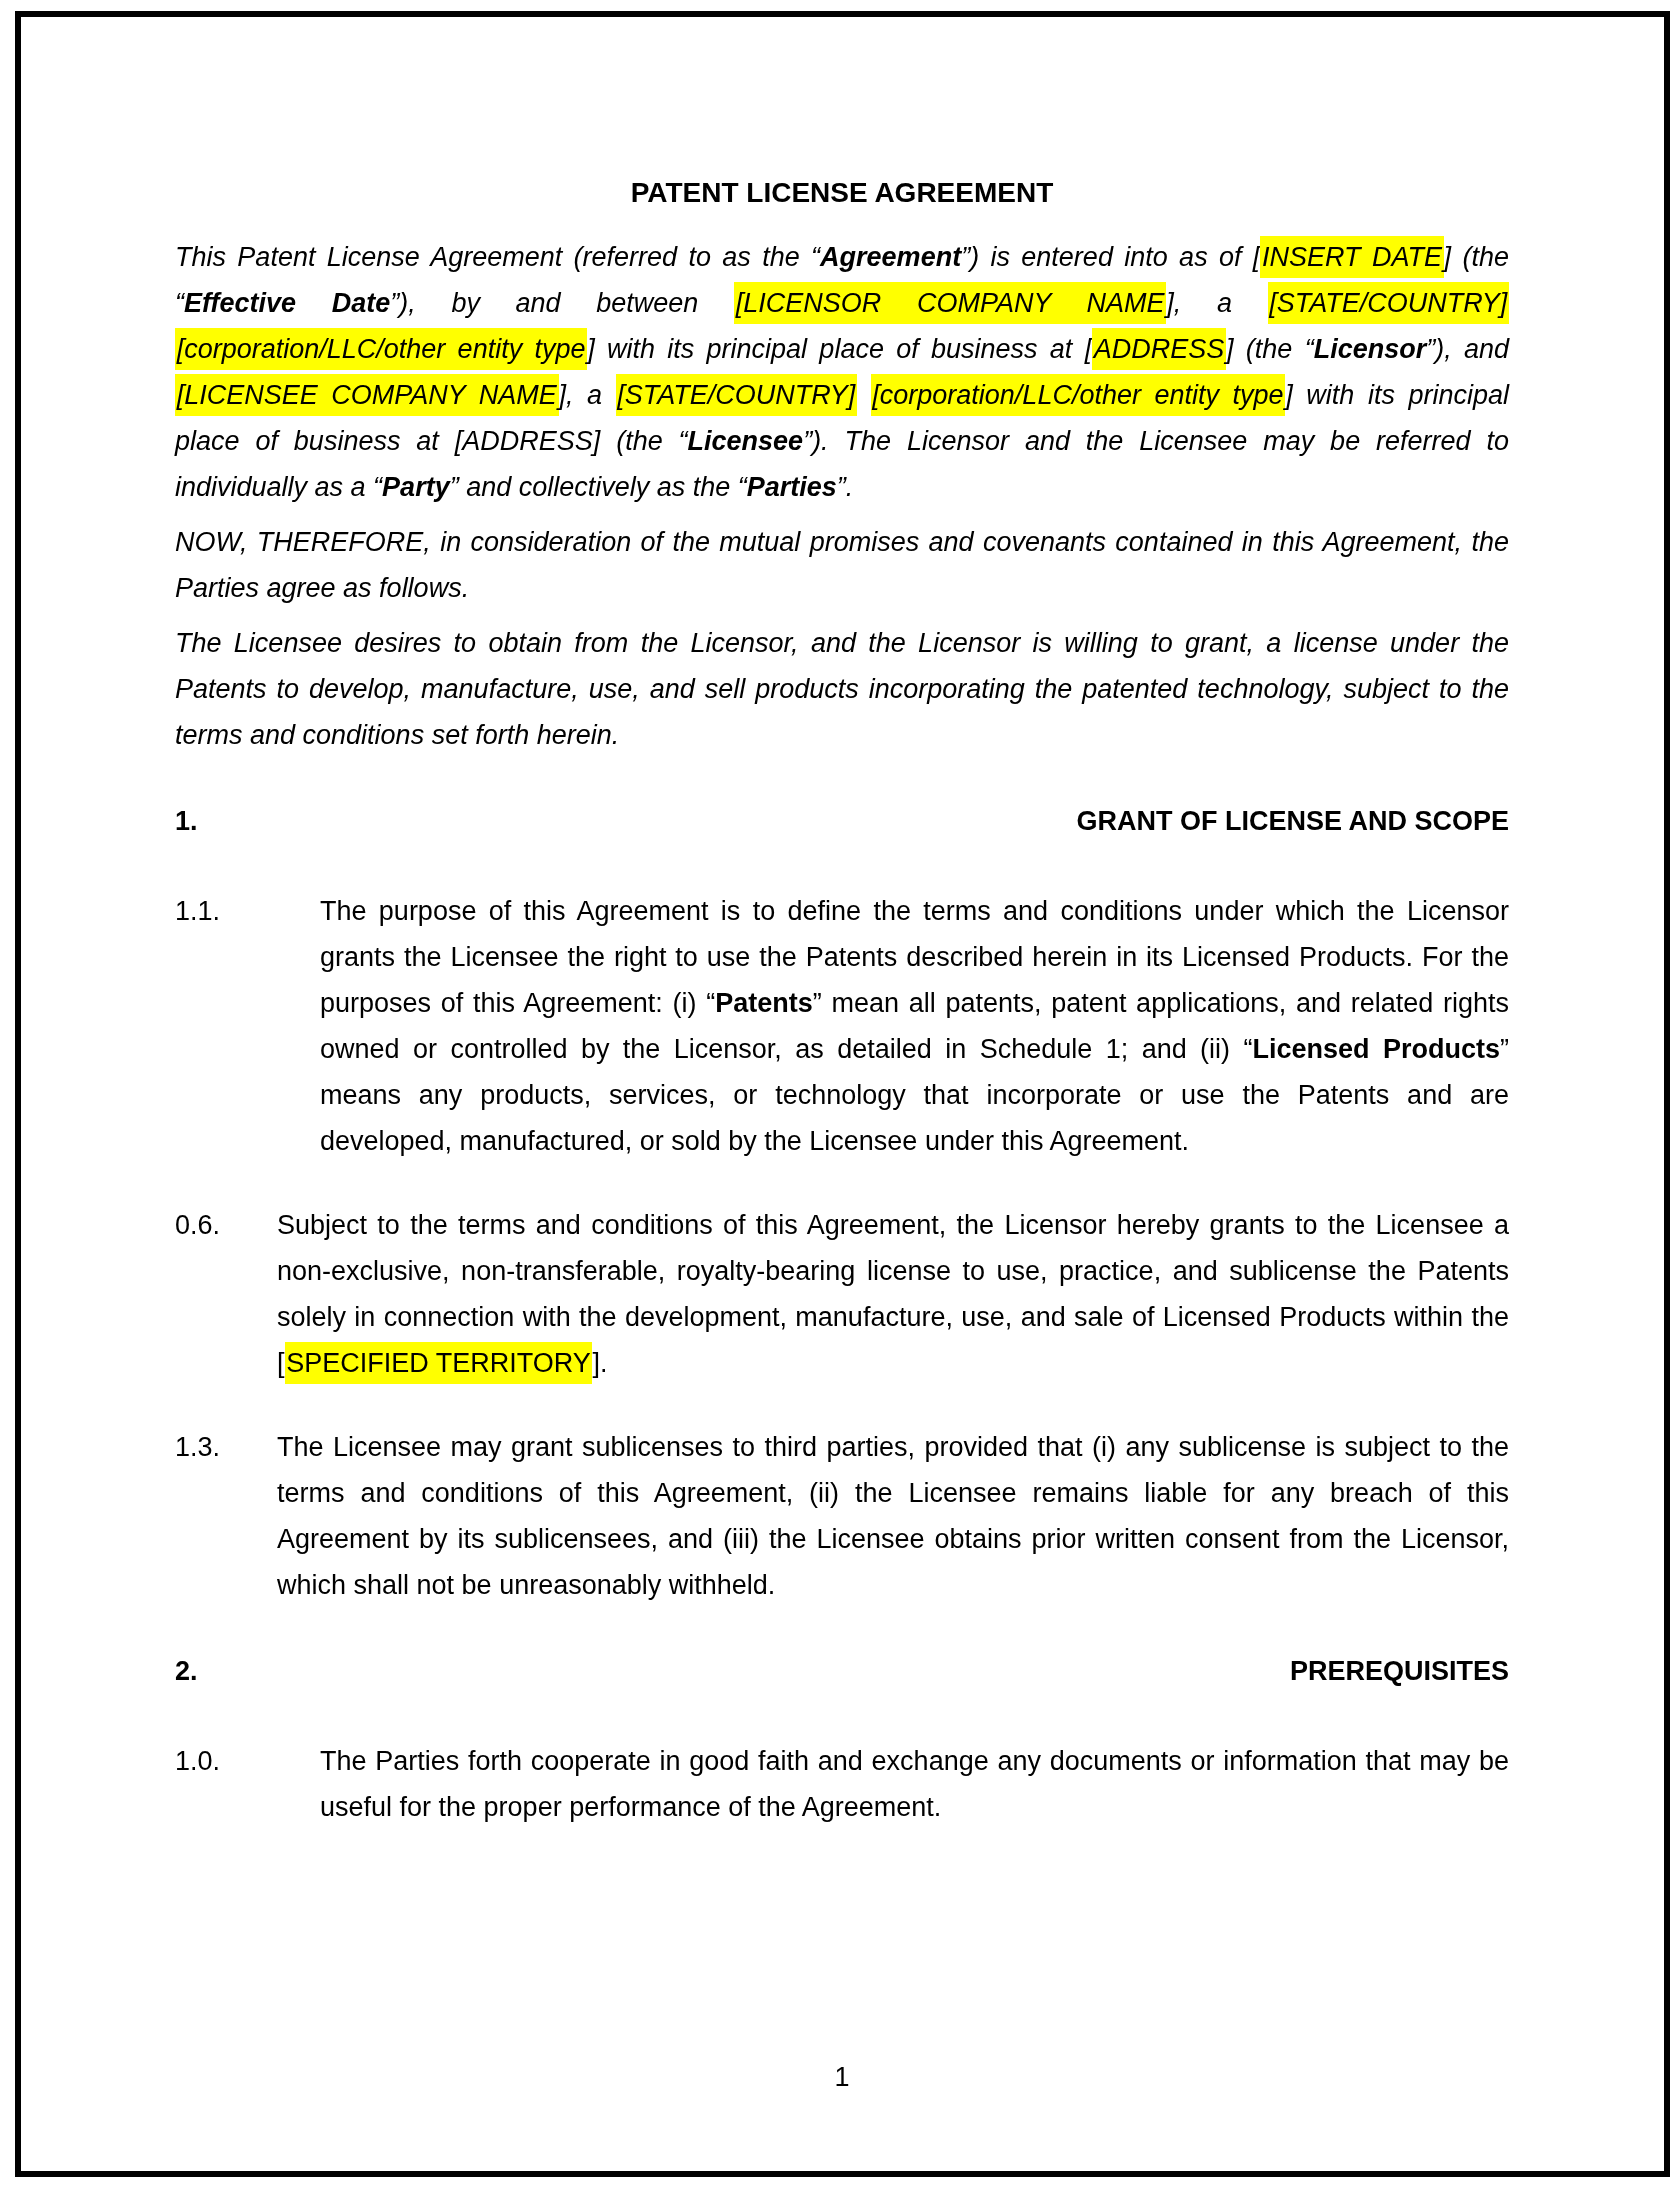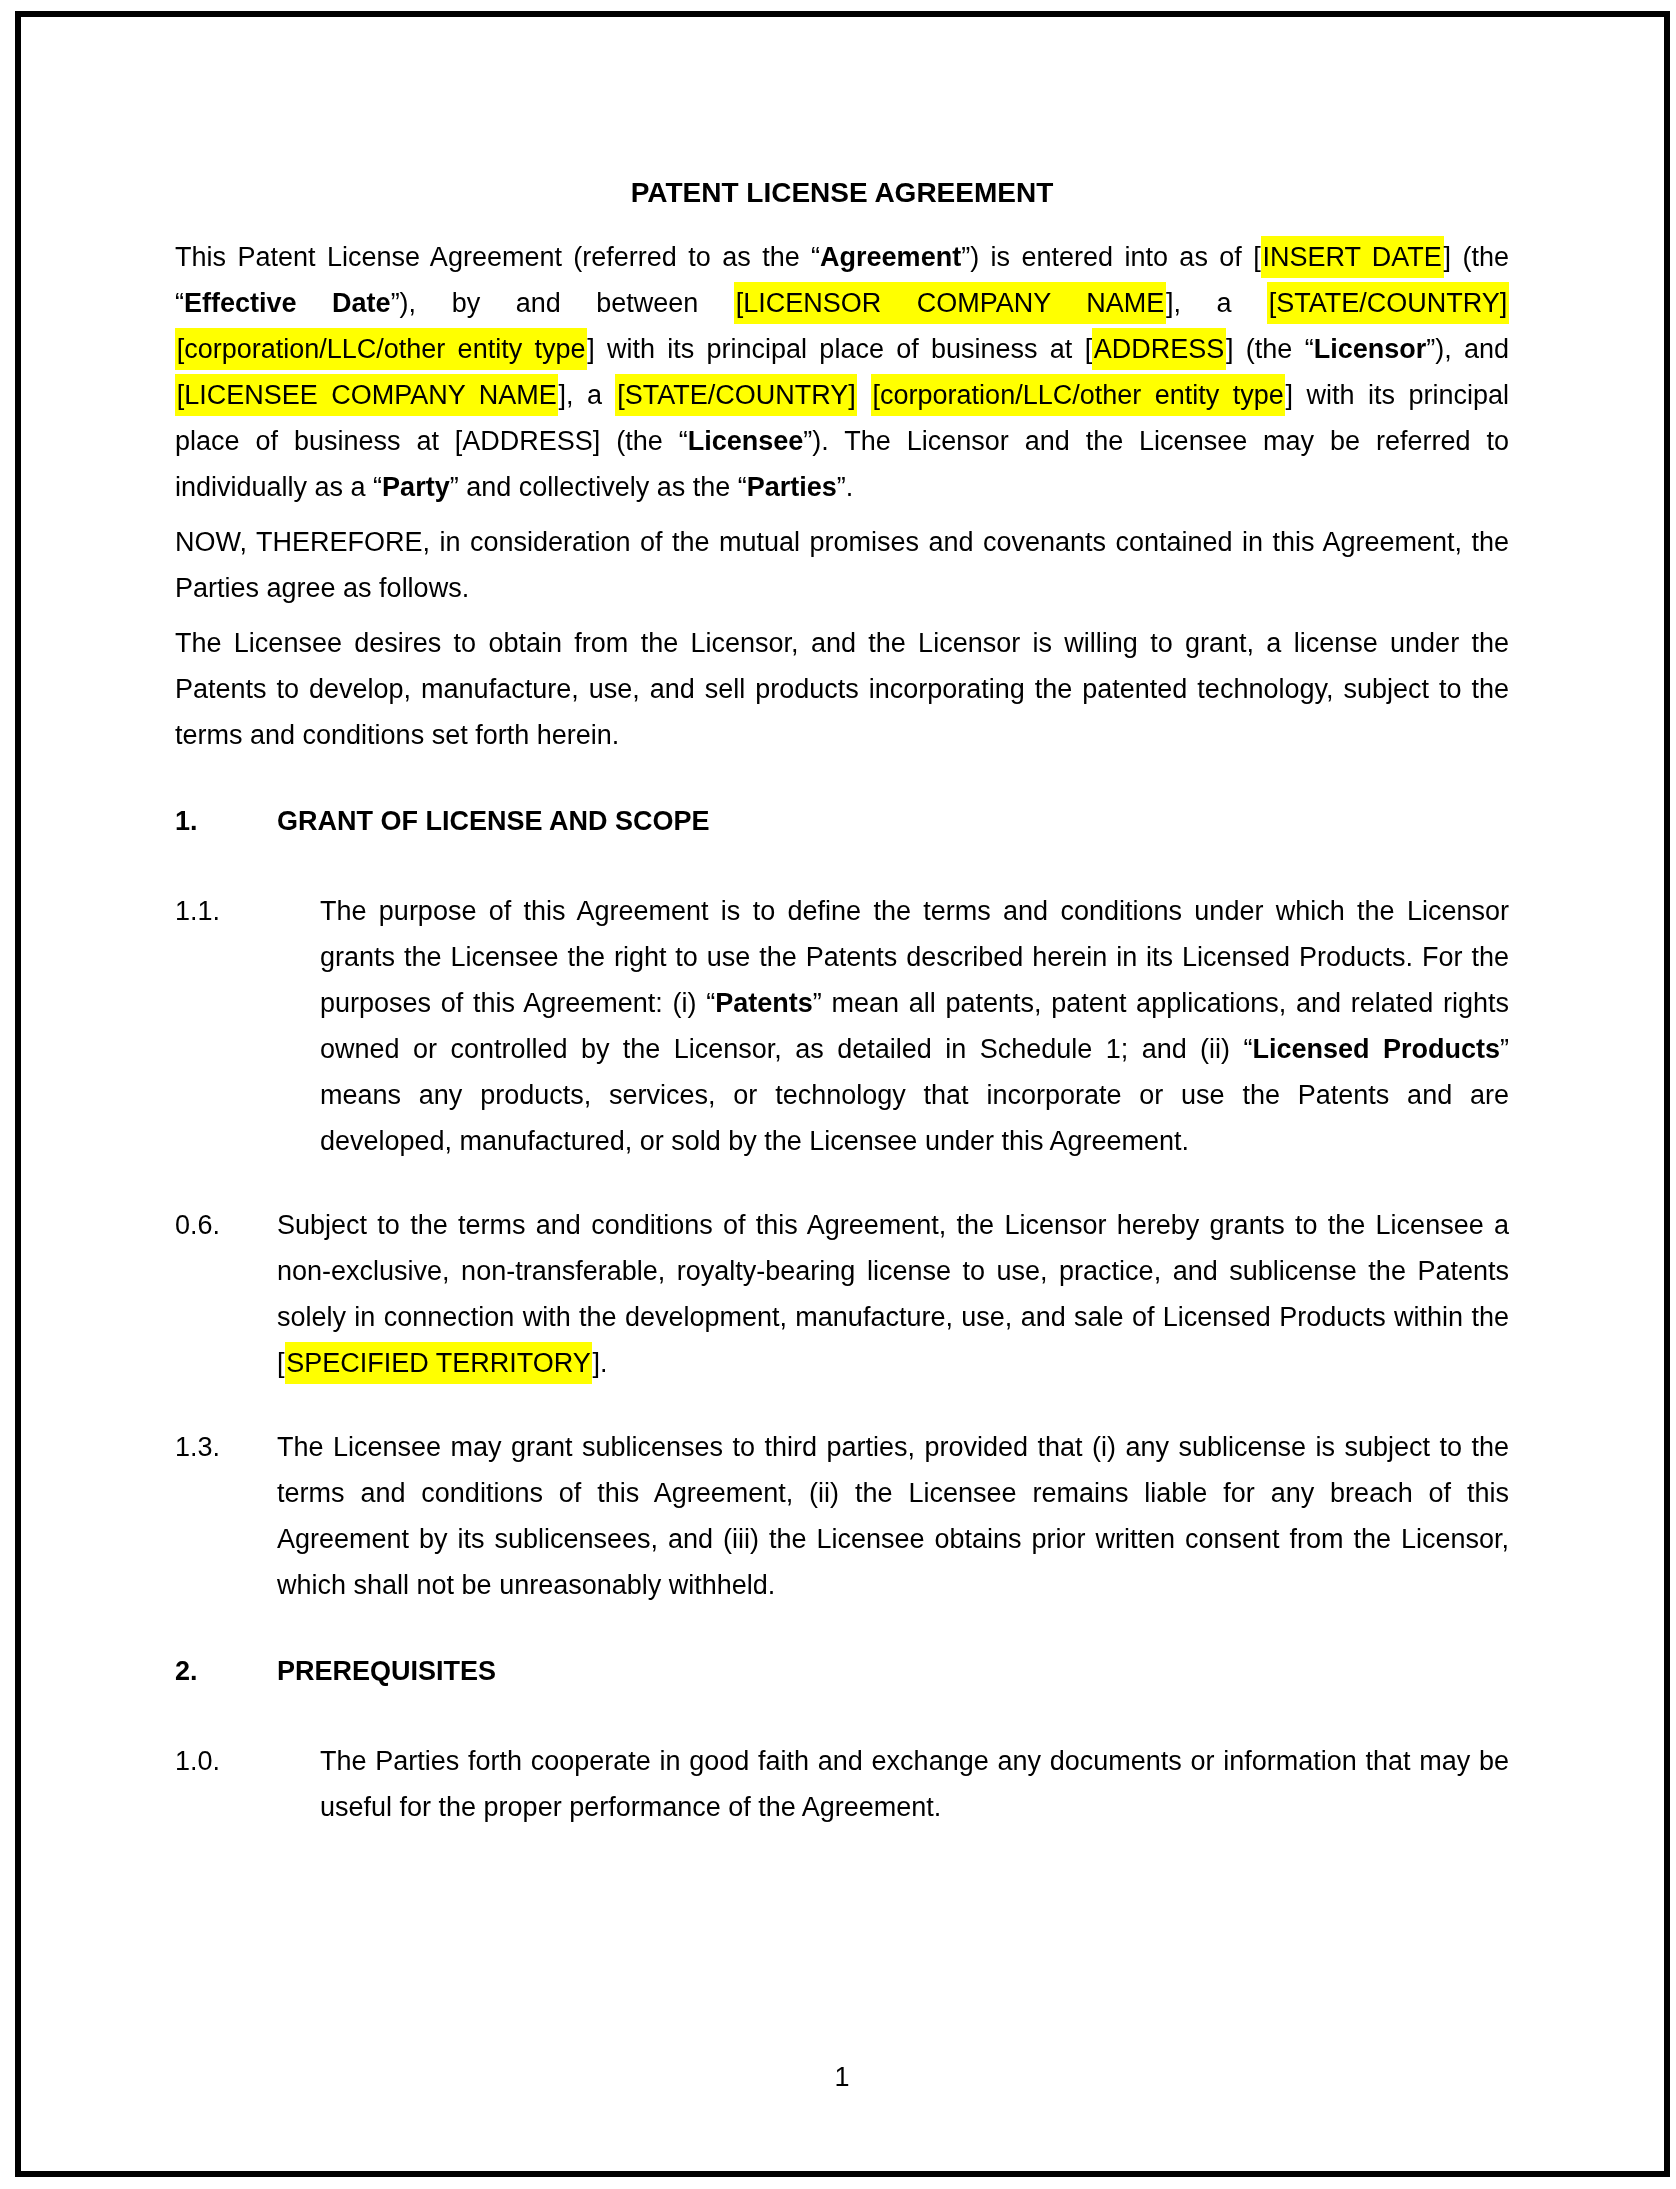--- a/index.html
+++ b/index.html
@@ -18,27 +18,27 @@
   }
   .content {
     position:absolute; left:175px; top:8px; width:1334px; height:100%;
     font-size:27px; line-height:46px;
   }
   .doc-title {
     margin:162px 0 18.3px 0;
     text-align:center; font-weight:bold; font-size:28px; line-height:46px;
   }
   .block { margin:0; }
-  .block.para { margin:0 0 8.7px 0; text-align:justify; }
+  .block.para { margin:0 0 8.7px 0; text-align:justify;font-style:italic; }
   .block.heading { display:flex; font-weight:bold; margin:40px 0 0 0; }
   .block.clause { display:flex; margin:38px 0 0 0; }
   .block.heading + .block.clause { margin-top:44px;gap:43px; }
   .num { flex:0 0 102px; }
   .clause .btext { flex:1 1 auto; text-align:justify; min-width:0; }
-  .heading .btext { flex:1 1 auto; }
+  .heading .btext { flex:1 1 auto;text-align:right; }
   .bold { font-weight:bold; }
   .hl {
     background:var(--hl);
     padding:6.1px 1.7px;
     box-decoration-break:clone; -webkit-box-decoration-break:clone;
   }
   .page-number {
     position:absolute; top:2046px; left:0; width:100%;
     text-align:center; font-size:27px; line-height:46px;
   }

